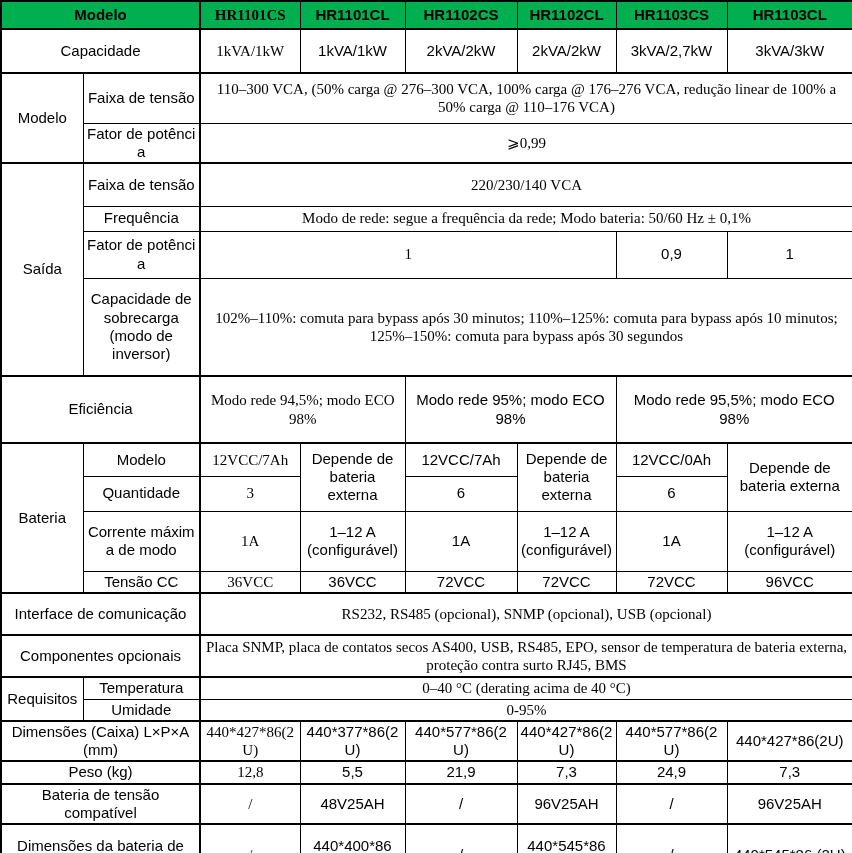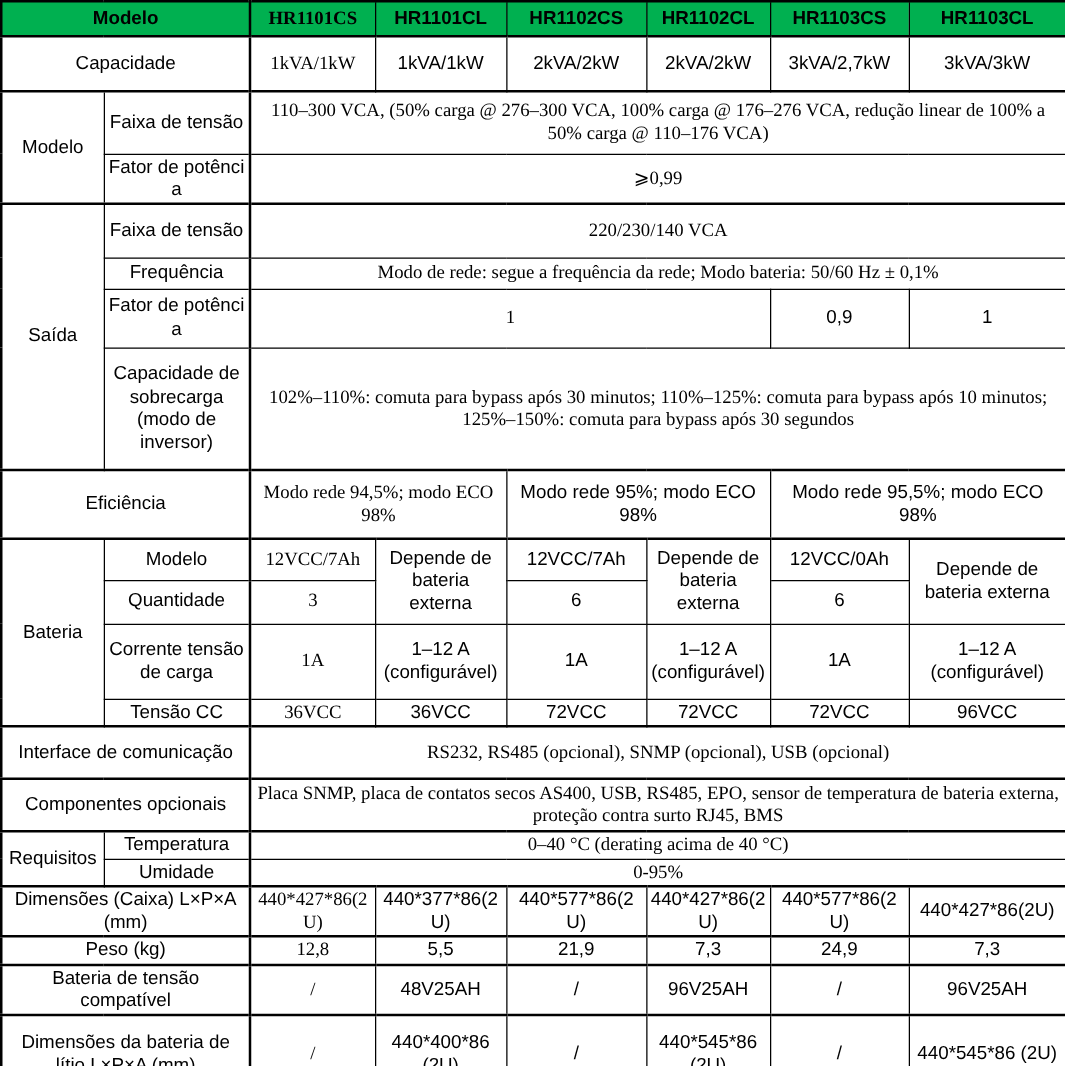--- a/index.html
+++ b/index.html
@@ -89,21 +89,21 @@
     <td class="brk">Fator de potência</td>
     <td class="ds" colspan="4">1</td>
     <td>0,9</td>
     <td>1</td>
   </tr>
   <tr style="height:98px">
     <td>Capacidade de sobrecarga (modo de inversor)</td>
     <td class="ds" colspan="6">102%–110%: comuta para bypass após 30 minutos; 110%–125%: comuta para bypass após 10 minutos; 125%–150%: comuta para bypass após 30 segundos</td>
   </tr>
 
-  <tr class="sec" style="height:55px">
+  <tr class="sec" style="height:67px">
     <td colspan="2">Eficiência</td>
     <td class="ds" colspan="2">Modo rede 94,5%; modo ECO 98%</td>
     <td colspan="2">Modo rede 95%; modo ECO 98%</td>
     <td colspan="2">Modo rede 95,5%; modo ECO 98%</td>
   </tr>
 
   <tr class="sec" style="height:33px">
     <td rowspan="4">Bateria</td>
     <td>Modelo</td>
     <td class="ds">12VCC/7Ah</td>
@@ -113,21 +113,21 @@
     <td>12VCC/0Ah</td>
     <td rowspan="2">Depende de bateria externa</td>
   </tr>
   <tr style="height:35px">
     <td>Quantidade</td>
     <td class="ds">3</td>
     <td>6</td>
     <td>6</td>
   </tr>
   <tr style="height:60px">
-    <td class="brk">Corrente tensão de carga</td>
+    <td class="brk">Corrente máxima de modo</td>
     <td class="ds">1A</td>
     <td>1–12 A (configurável)</td>
     <td>1A</td>
     <td>1–12 A (configurável)</td>
     <td>1A</td>
     <td>1–12 A (configurável)</td>
   </tr>
   <tr style="height:22px">
     <td>Tensão CC</td>
     <td class="ds">36VCC</td>

